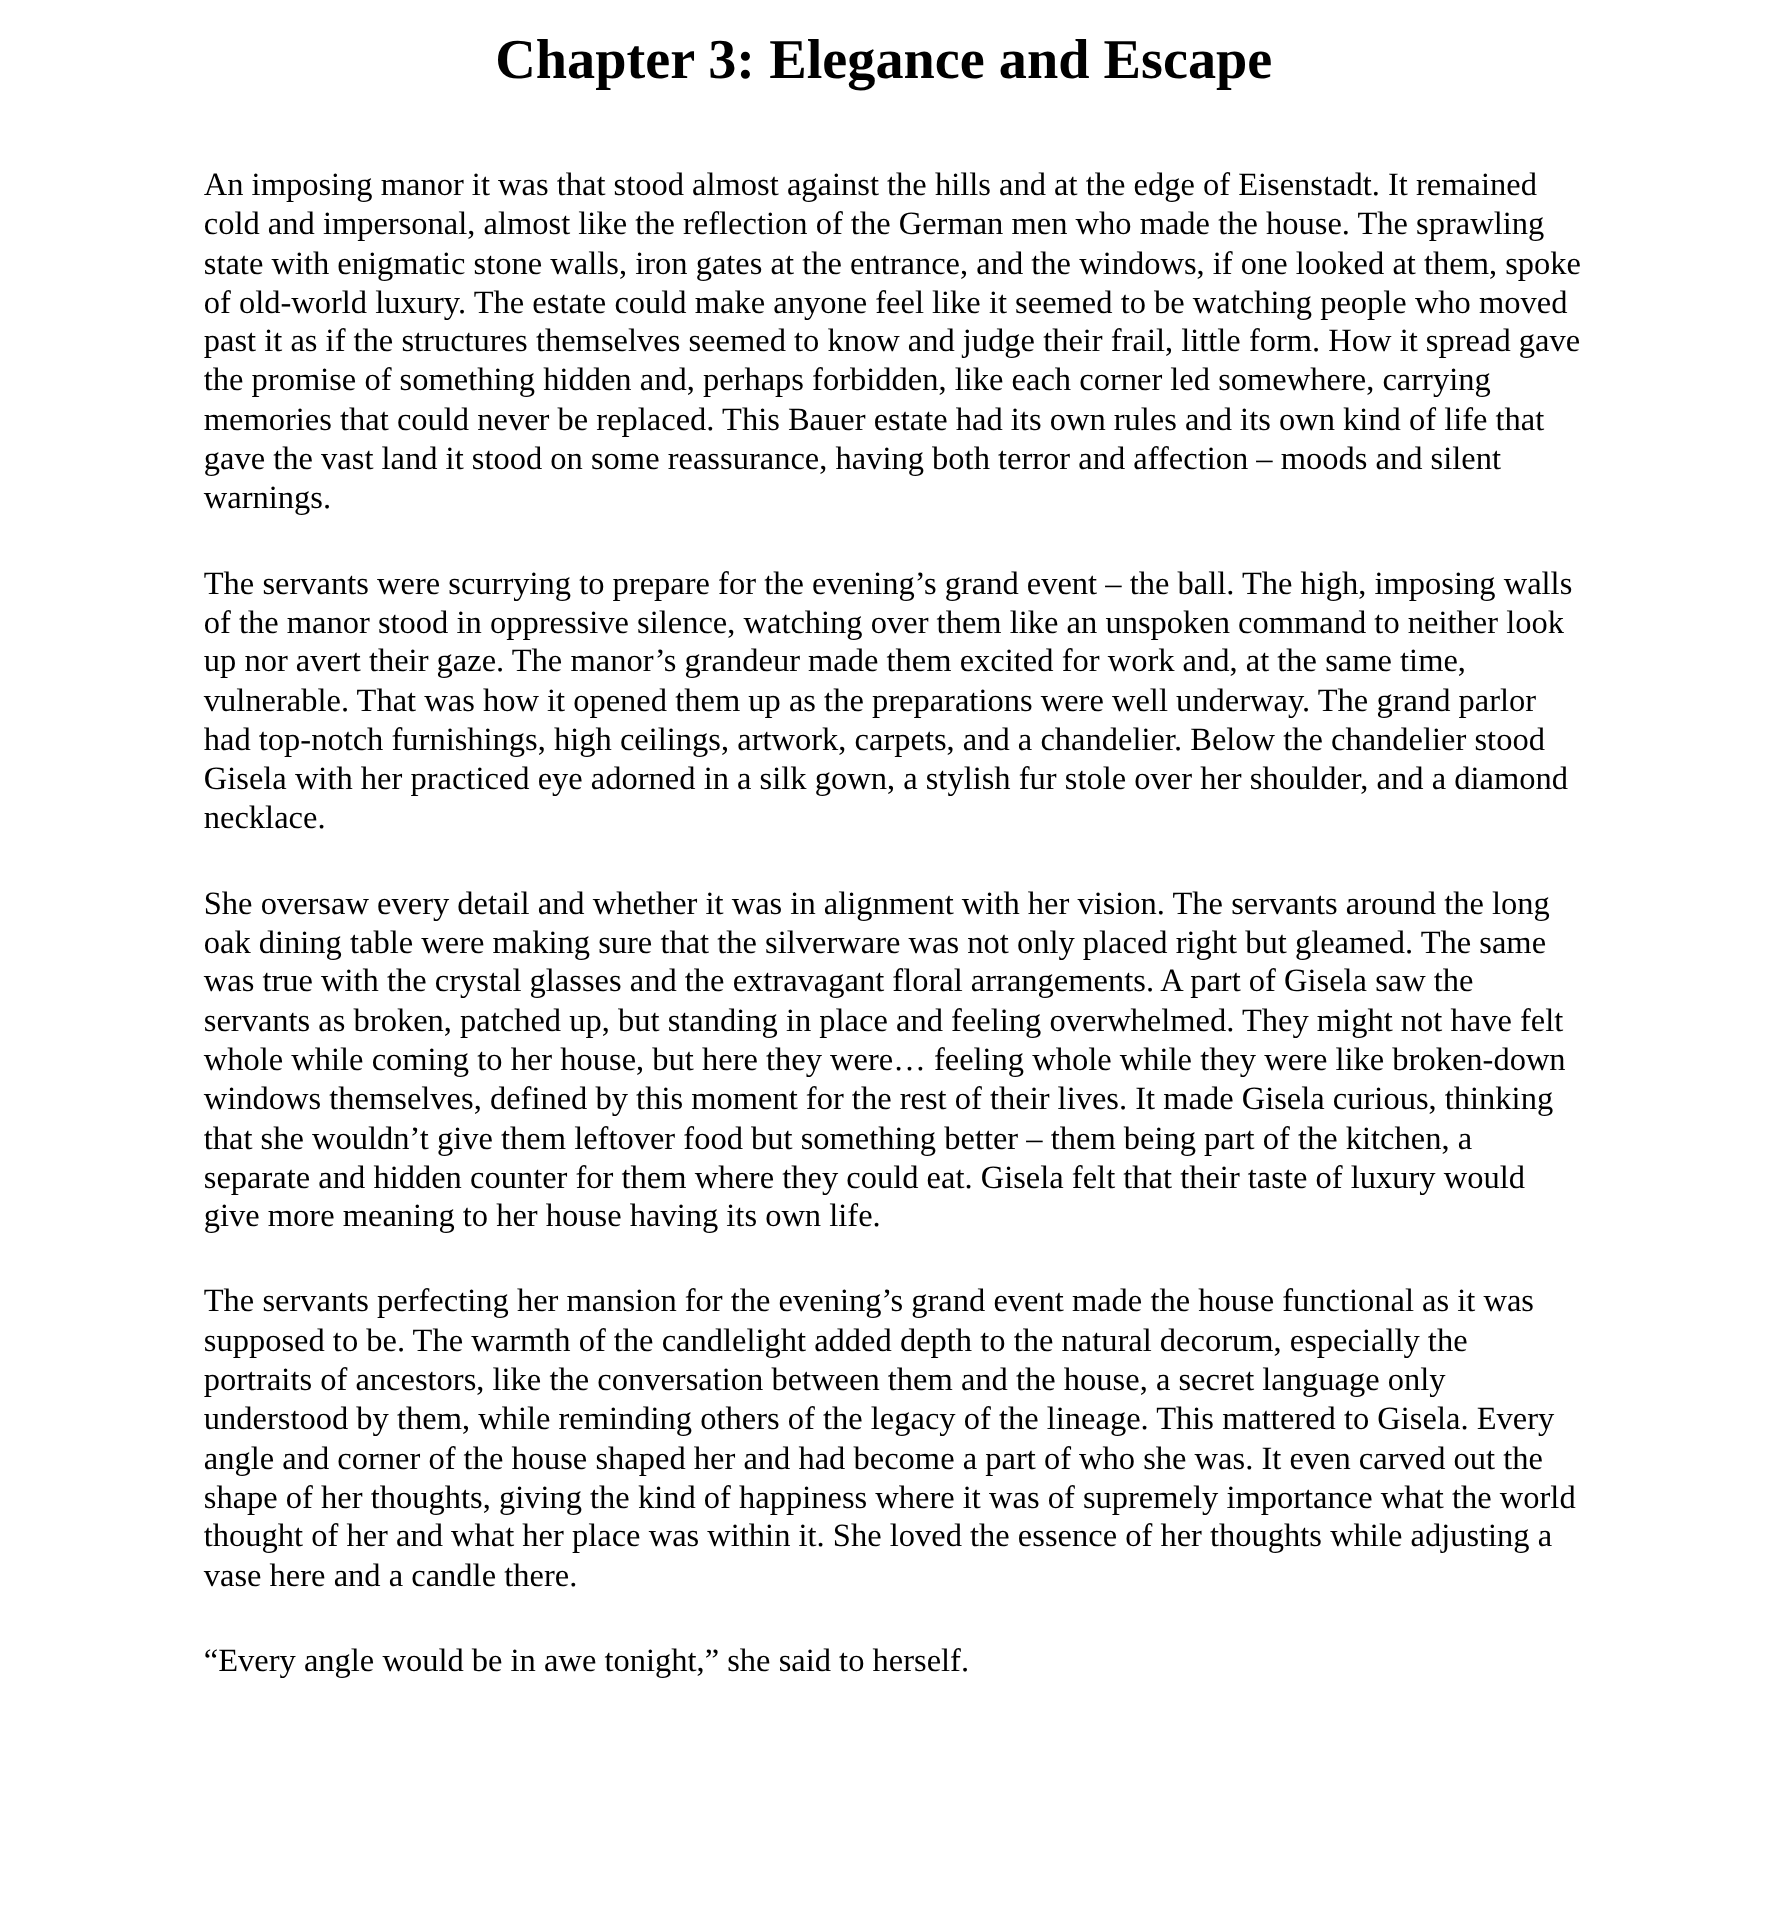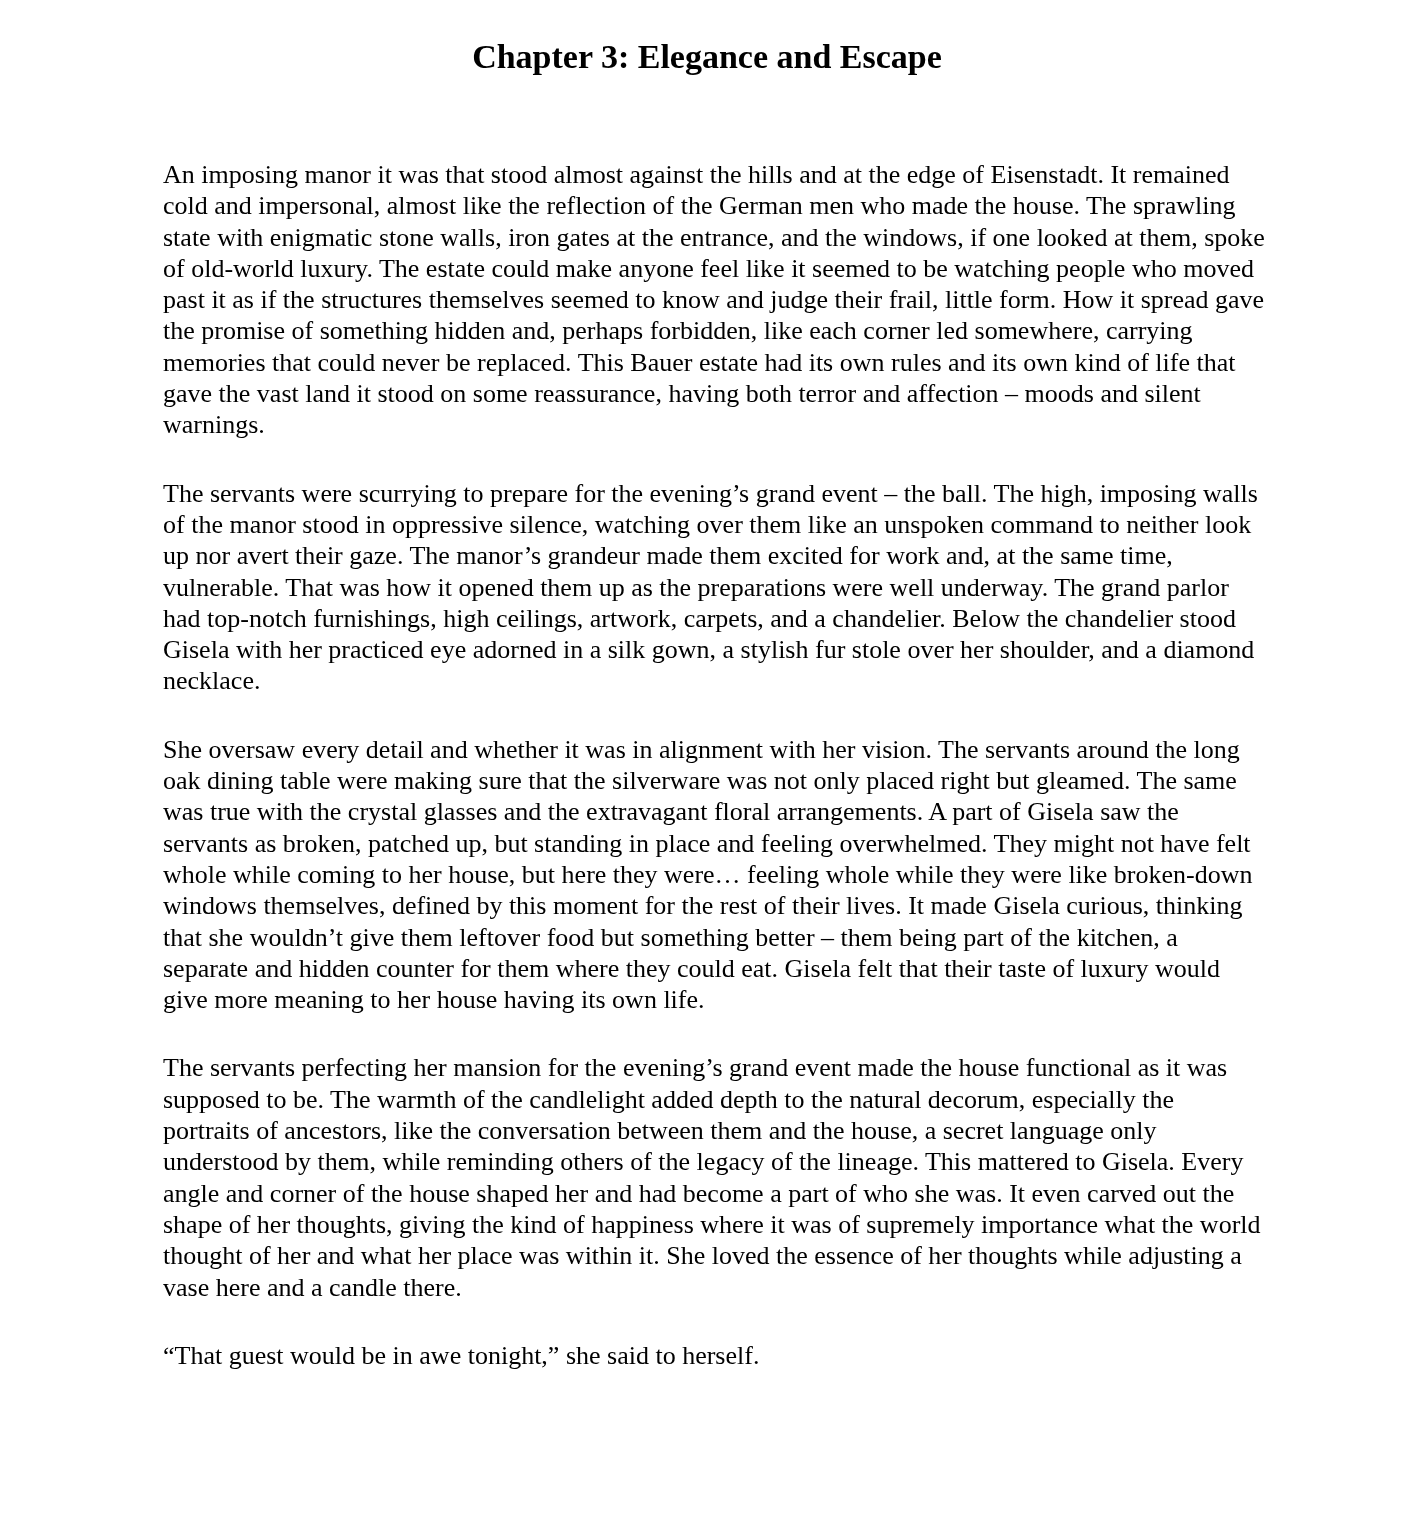--- a/index.html
+++ b/index.html
@@ -15,45 +15,45 @@
     overflow: hidden;
   }
   .page {
     width: 1414px;
     height: 1540px;
     box-sizing: border-box;
     padding-top: 26px;
     background: #ffffff;
   }
   h1.chapter-title {
-    margin: 10px;
-    font-size: 34px;
+    margin: 0;
+    font-size: 45px;
     line-height: 42px;
     font-weight: bold;
     text-align: center;
     letter-spacing: 0px;
   }
   .body-text {
     margin-left: 163px;
-    margin-top: 81px;
+    margin-top: 64px;
     width: 1102px;
     font-size: 26px;
     line-height: 31.3px;
     text-align: left;
   }
   .body-text p {
     margin: 0 0 37px 0;
     padding: 0;
   }
 </style>
 </head>
 <body>
 
 <div class="page">
   <h1 class="chapter-title">Chapter 3: Elegance and Escape</h1>
   <div class="body-text">
     <p>An imposing manor it was that stood almost against the hills and at the edge of Eisenstadt. It remained cold and impersonal, almost like the reflection of the German men who made the house. The sprawling state with enigmatic stone walls, iron gates at the entrance, and the windows, if one looked at them, spoke of old-world luxury. The estate could make anyone feel like it seemed to be watching people who moved past it as if the structures themselves seemed to know and judge their frail, little form. How it spread gave the promise of something hidden and, perhaps forbidden, like each corner led somewhere, carrying memories that could never be replaced. This Bauer estate had its own rules and its own kind of life that gave the vast land it stood on some reassurance, having both terror and affection – moods and silent warnings.</p>
     <p>The servants were scurrying to prepare for the evening’s grand event – the ball. The high, imposing walls of the manor stood in oppressive silence, watching over them like an unspoken command to neither look up nor avert their gaze. The manor’s grandeur made them excited for work and, at the same time, vulnerable. That was how it opened them up as the preparations were well underway. The grand parlor had top-notch furnishings, high ceilings, artwork, carpets, and a chandelier. Below the chandelier stood Gisela with her practiced eye adorned in a silk gown, a stylish fur stole over her shoulder, and a diamond necklace.</p>
     <p>She oversaw every detail and whether it was in alignment with her vision. The servants around the long oak dining table were making sure that the silverware was not only placed right but gleamed. The same was true with the crystal glasses and the extravagant floral arrangements. A part of Gisela saw the servants as broken, patched up, but standing in place and feeling overwhelmed. They might not have felt whole while coming to her house, but here they were… feeling whole while they were like broken-down windows themselves, defined by this moment for the rest of their lives. It made Gisela curious, thinking that she wouldn’t give them leftover food but something better – them being part of the kitchen, a separate and hidden counter for them where they could eat. Gisela felt that their taste of luxury would give more meaning to her house having its own life.</p>
     <p>The servants perfecting her mansion for the evening’s grand event made the house functional as it was supposed to be. The warmth of the candlelight added depth to the natural decorum, especially the portraits of ancestors, like the conversation between them and the house, a secret language only understood by them, while reminding others of the legacy of the lineage. This mattered to Gisela. Every angle and corner of the house shaped her and had become a part of who she was. It even carved out the shape of her thoughts, giving the kind of happiness where it was of supremely importance what the world thought of her and what her place was within it. She loved the essence of her thoughts while adjusting a vase here and a candle there.</p>
-    <p>“That guest would be in awe tonight,” she said to herself.</p>
+    <p>“Every angle would be in awe tonight,” she said to herself.</p>
   </div>
 </div>
 
 </body></html>

